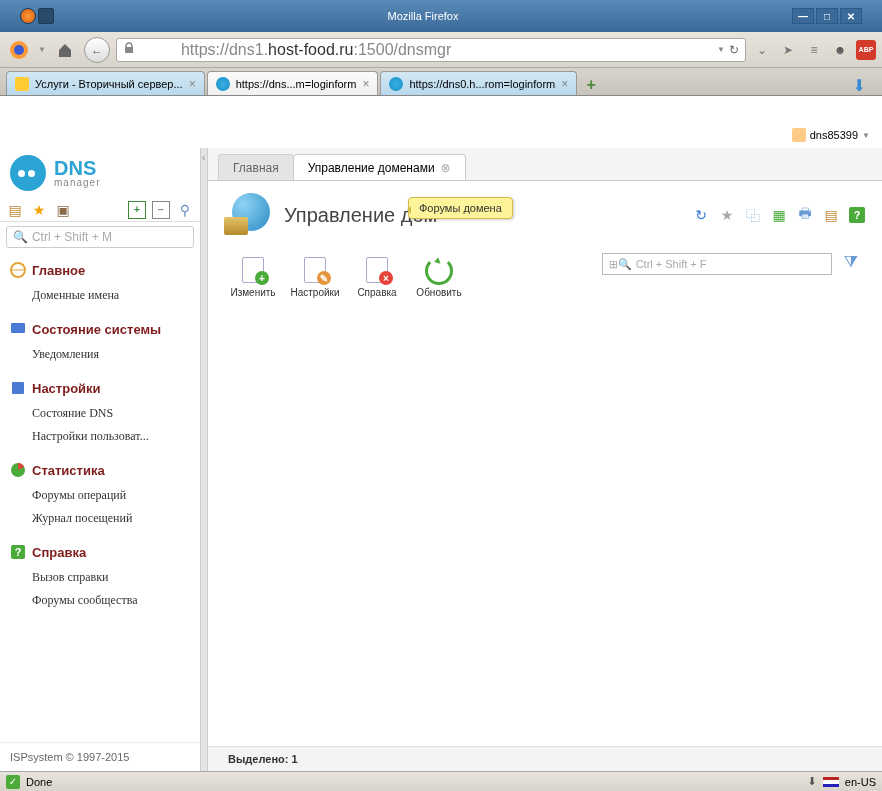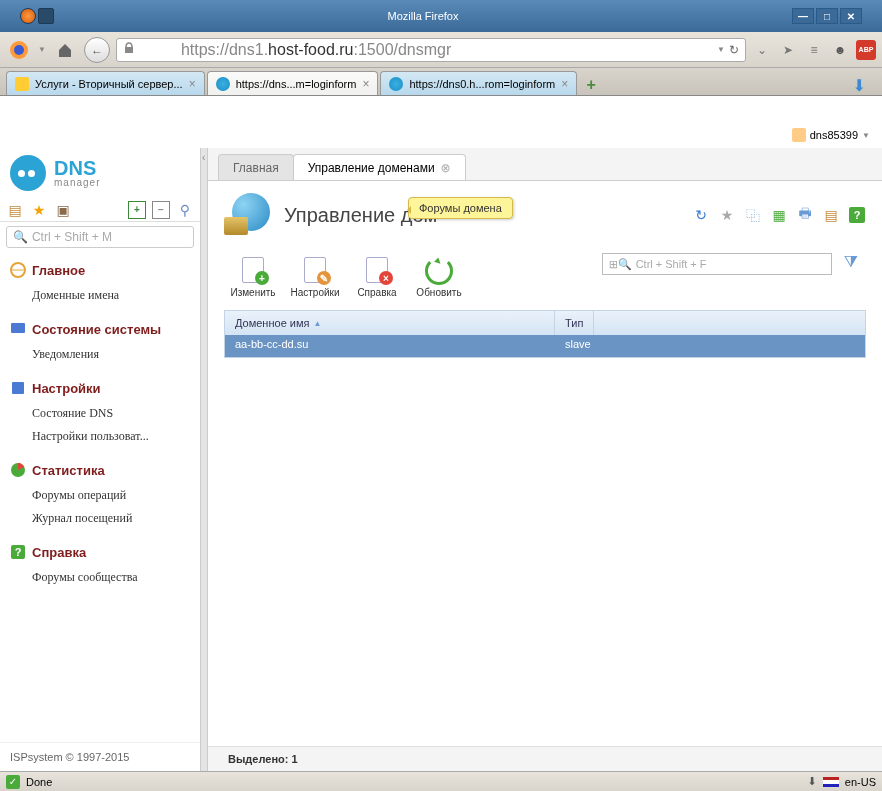--- a/index.html
+++ b/index.html
@@ -276,20 +276,21 @@
           <div class="nav-item">Журнал посещений</div>
         </div>
         <div class="nav-section">
           <div class="nav-head">
             <svg class="nh-icon">
                 <rect x="1" y="1" width="14" height="14" fill="#4aaa3a" rx="2"></rect>
                 <text x="8" y="12" text-anchor="middle" fill="#fff" font-size="11" font-weight="bold">?</text>
               </svg>
             <span>Справка</span>
           </div>
+          <div class="nav-item">Вызов справки</div>
           <div class="nav-item">Форумы сообщества</div>
         </div>
       </div>
       <div class="sb-footer">ISPsystem © 1997-2015</div>
     </div>
 
     <div class="divider"></div>
 
     <div class="content">
       <div class="page-tabs">
@@ -355,33 +356,20 @@
             <div class="albl">Обновить</div>
           </div>
           <div class="spacer"></div>
           <div class="filter-box">
             <span>⊞🔍</span>
             <span>Ctrl + Shift + F</span>
           </div>
           <div class="filter-icon">⧩</div>
         </div>
 
-        <div class="grid">
-          <div class="grid-head">
-            <div class="col col1">
-              <span>Доменное имя</span>
-              <span class="sort">▲</span>
-            </div>
-            <div class="col">Тип</div>
-          </div>
-          <div class="grid-row">
-            <div class="cell cell1">aa-bb-cc-dd.su</div>
-            <div class="cell">slave</div>
-          </div>
-        </div>
 
         <div class="status-line">
           <b>Выделено: 1</b>
         </div>
       </div>
     </div>
   </div>
 </div>
 
 <div class="statusbar">

